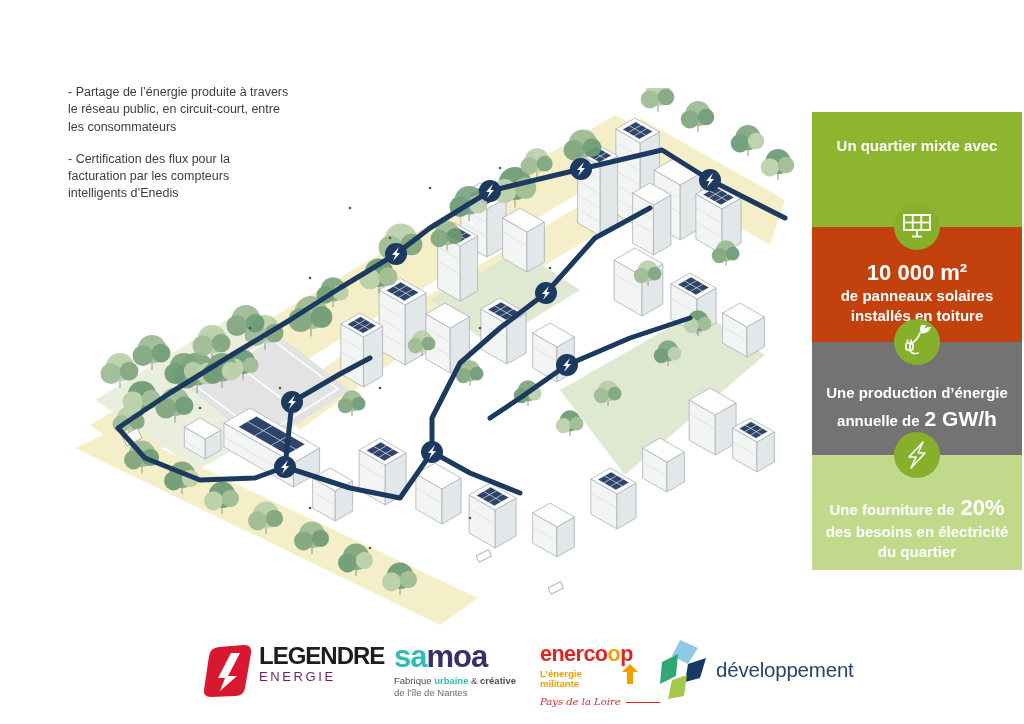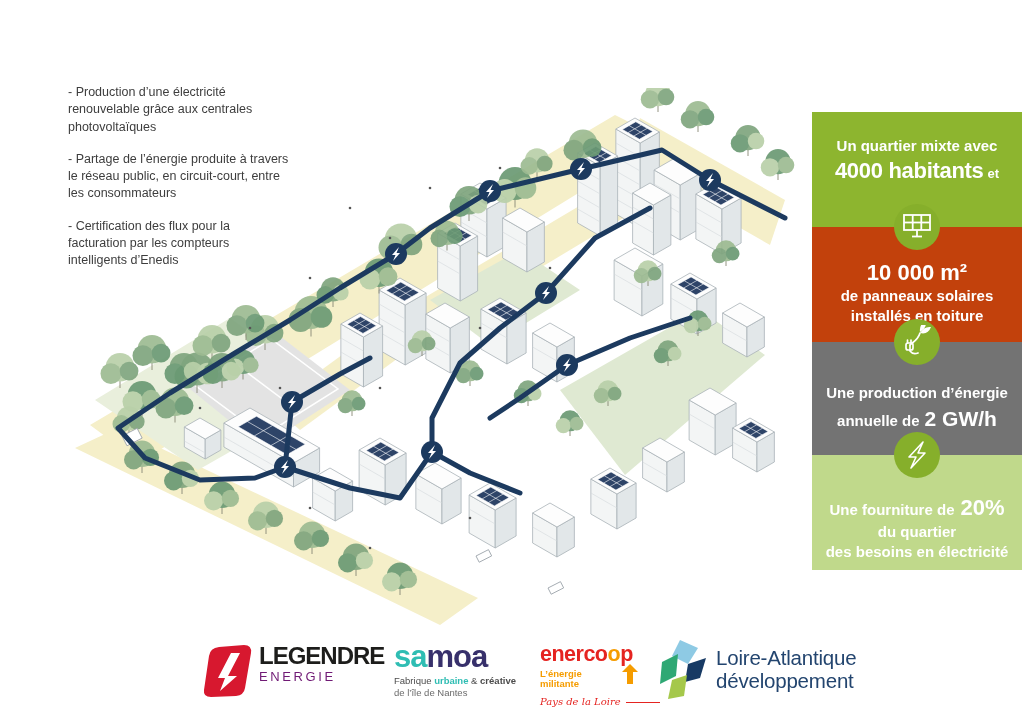--- a/index.html
+++ b/index.html
@@ -62,21 +62,20 @@
   .enercoop .tag{font-size:9.5px;font-weight:bold;color:var(--enercoop-orange);line-height:1.15;margin-top:3px;}
   .enercoop .script{font-family:"DejaVu Serif", serif;font-style:italic;font-size:10px;color:var(--enercoop-red);margin-top:6px;white-space:nowrap;}
   .enercoop .dash{display:inline-block;width:34px;border-top:1px solid var(--enercoop-red);vertical-align:middle;margin-left:5px;}
   .lad{left:660px;top:640px;display:flex;align-items:center;}
   .lad .txt{margin-left:8px;color:var(--lad-blue);font-size:20.5px;line-height:1.1;letter-spacing:-0.2px;}
 </style>
 </head>
 <body>
 
 <div class="notes">
-  <p>- Production d’une électricité renouvelable grâce aux centrales photovoltaïques</p>
   <p>- Partage de l’énergie produite à travers le réseau public, en circuit-court, entre les consommateurs</p>
   <p>- Certification des flux pour la facturation par les compteurs intelligents d’Enedis</p>
 </div>
 
 <svg id="illu" width="745" height="545" viewBox="0 0 745 545">
     <g>
       <polygon points="40,337 565,27 615,52 90,374" fill="#f5efc9"></polygon>
       <polygon points="25,360 390,537 428,510 68,340" fill="#f5efc9"></polygon>
       <polygon points="590,30 735,112 720,157 575,74" fill="#f5efc9"></polygon>
       <polygon points="590,82 620,102 370,252 340,230" fill="#f5efc9"></polygon>
@@ -640,21 +639,20 @@
         <circle cx="0" cy="0" r="11" fill="#1c3a5f"></circle>
         <path d="M3,-7 L-4,1 L-0.5,1 L-3,7 L4,-1 L0.5,-1 Z" fill="#fff"></path>
       </g>
     </g>
   </svg>
 
 <div class="panel">
 
   <div class="sec sec1" style="background-color: rgb(141, 181, 47);">
     <div class="s-intro">Un quartier mixte avec</div>
-    <div class="l2"><span class="big">4000 habitants</span><span class="small-join">et</span></div>
   </div>
 
   <div class="sec sec2" style="background-color: #c2410c;">
     <div class="badge" style="background-color: rgb(134, 175, 43);">
       <svg width="34" height="32" viewBox="-17 -16 34 32">
         <g stroke="#fff" stroke-width="1.8" fill="none">
           <rect x="-13" y="-12" width="26" height="15"></rect>
           <line x1="-4.3" y1="-12" x2="-4.3" y2="3"></line>
           <line x1="4.3" y1="-12" x2="4.3" y2="3"></line>
           <line x1="-13" y1="-4.5" x2="13" y2="-4.5"></line>
@@ -691,22 +689,22 @@
   </div>
 
   <div class="sec sec4" style="background-color: rgb(192, 217, 139);">
     <div class="badge" style="background-color: rgb(134, 175, 43);">
       <svg width="34" height="34" viewBox="-17 -17 34 34">
         <path d="M6,-13 L-8,2 L-1,2 L-6,13 L8,-2 L1,-2 Z" fill="none" stroke="#fff" stroke-width="1.6" stroke-linejoin="round"></path>
       </svg>
     </div>
     <div class="content">
       <div><span>Une fourniture de</span><span class="pct">20%</span></div>
+      <div>des besoins en électricité</div>
       <div>du quartier</div>
-      <div>des besoins en électricité</div>
     </div>
   </div>
 </div>
 
 <div class="logo legendre">
   <svg width="52" height="54" viewBox="0 0 52 54">
     <path d="M9,12 Q10,4 19,3 L44,1 Q52,1 51,9 L45,44 Q44,51 36,52 L11,53 Q3,53 4,46 Z" fill="#d7182f"></path>
     <path d="M31,9 L40,9 L28,32 L37,32 L20,47 L25,34 L18,34 Z" fill="#ffffff"></path>
   </svg>
   <div class="txt">
@@ -739,16 +737,15 @@
 </div>
 
 <div class="logo lad">
   <svg width="48" height="60" viewBox="0 0 48 60">
     <polygon points="20,0 38,8 28,24 12,16" fill="#8ecae4"></polygon>
     <polygon points="28,24 46,18 40,38 25,42" fill="#173a64"></polygon>
     <polygon points="2,22 18,14 16,36 0,44" fill="#2fa874"></polygon>
     <polygon points="12,40 27,35 24,56 8,59" fill="#a5c84b"></polygon>
   </svg>
   <div class="txt">
-    <div>Loire-Atlantique</div>
     <div>développement</div>
   </div>
 </div>
 
 </body></html>

